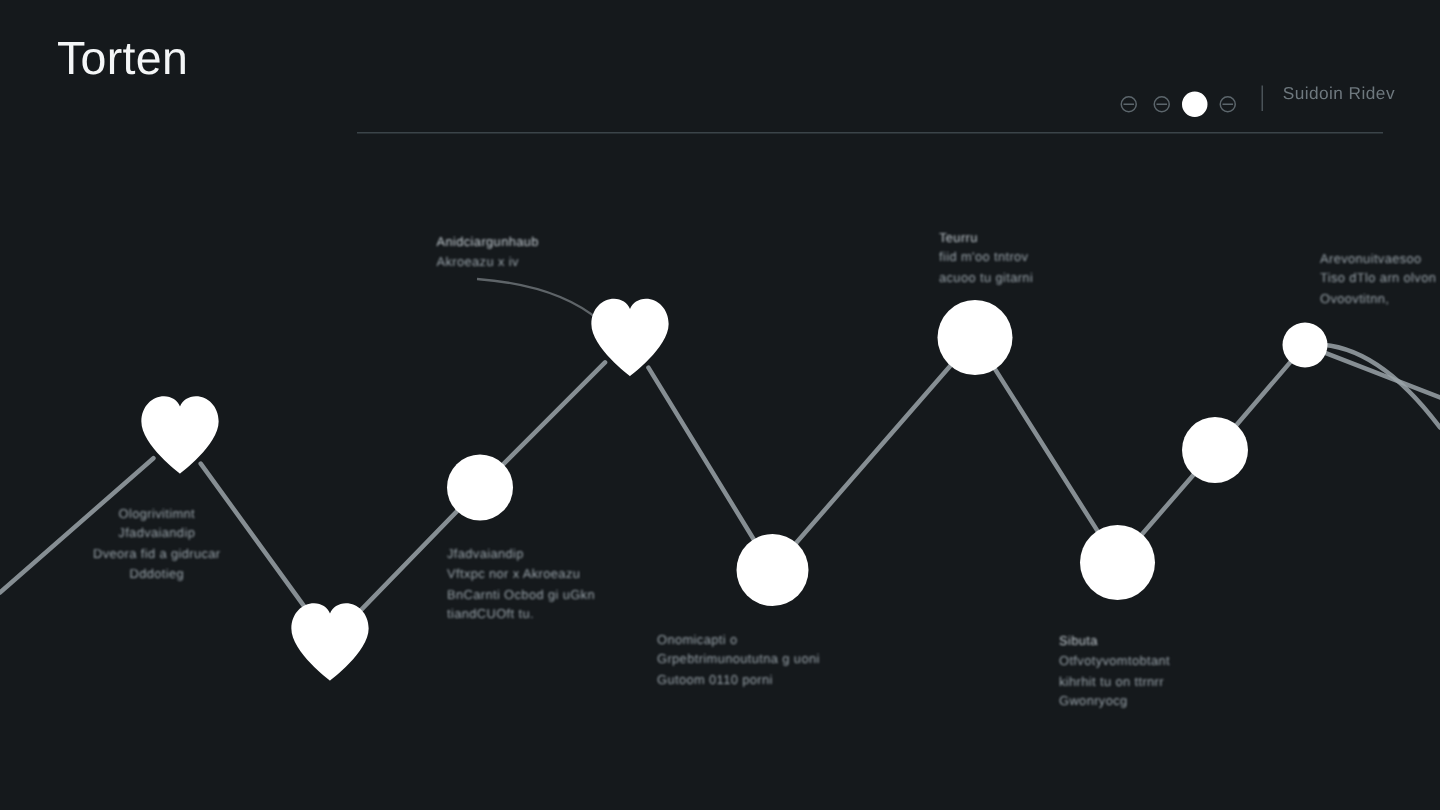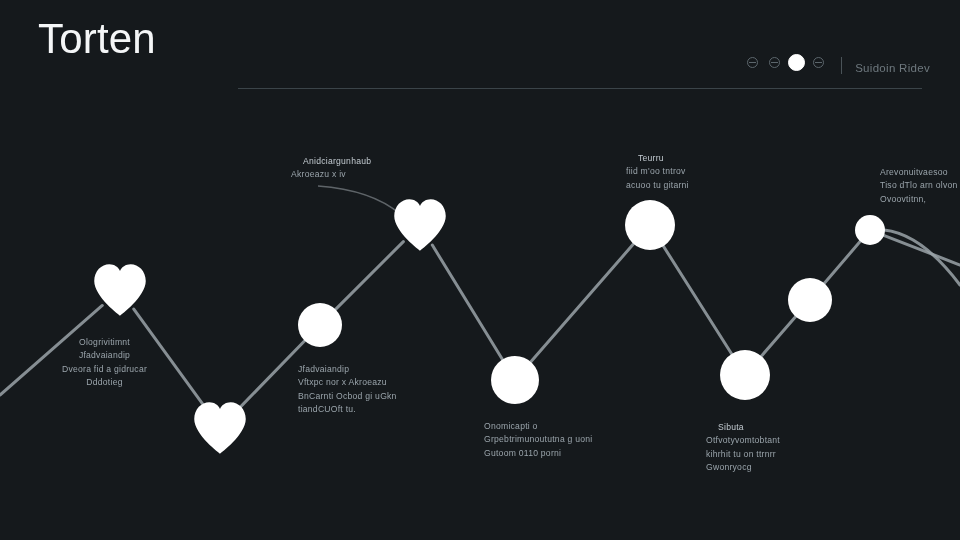--- a/index.html
+++ b/index.html
@@ -32,43 +32,43 @@
   }
   #title-block {
     position: absolute;
     left: 38px;
     top: 20px;
     width: 330px;
   }
   .title-line {
     display: block;
     color: #f4f6f7;
-    font-size: 42px;
+    font-size: 31px;
     font-weight: 400;
     line-height: 38px;
     letter-spacing: 0.2px;
     white-space: nowrap;
   }
   #header-rule {
     position: absolute;
     left: 238px;
     top: 88px;
     width: 684px;
     height: 1px;
     background: #3b4449;
   }
 
   
   #header-nav {
     position: absolute;
     right: 30px;
-    top: 50px;
+    top: 57px;
     height: 24px;
     display: flex;
-    align-items: flex-end;
+    align-items: flex-start;
     gap: 0;
   }
   .nav-dot {
     width: 22px;
     height: 24px;
     display: flex;
     align-items: center;
     justify-content: center;
   }
   .nav-dot .glyph {
@@ -122,21 +122,20 @@
     color: #9aa4ab;
     font-size: 8.6px;
     line-height: 13.4px;
     letter-spacing: 0.25px;
     white-space: nowrap;
     filter: blur(0.55px);
   }
   .caption .cap-head {
     display: block;
     color: #c3cbd1;
-    margin-left: 12px;
   }
   .caption .cap-line { display: block; }
 
   
   #title-block .title-line { filter: blur(0.25px); }
   #header-label { filter: blur(0.45px); }
 </style>
 </head>
 <body>
 
@@ -212,21 +211,21 @@
       <div class="caption" style="left: 291px; top: 155px;">
         <span class="cap-head">Anidciargunhaub</span>
         <span class="cap-line">Akroeazu x iv</span>
       </div>
       <div class="caption" style="left: 298px; top: 363px;">
         <span class="cap-line">Jfadvaiandip</span>
         <span class="cap-line">Vftxpc nor x Akroeazu</span>
         <span class="cap-line">BnCarnti Ocbod gi uGkn</span>
         <span class="cap-line">tiandCUOft tu.</span>
       </div>
-      <div class="caption" style="left: 484px; top: 420px;">
+      <div class="caption" style="left: 438px; top: 420px;">
         <span class="cap-line">Onomicapti o</span>
         <span class="cap-line">Grpebtrimunoututna g uoni</span>
         <span class="cap-line">Gutoom 0110 porni</span>
       </div>
       <div class="caption" style="left: 626px; top: 152px;">
         <span class="cap-head">Teurru</span>
         <span class="cap-line">fiid m'oo tntrov</span>
         <span class="cap-line">acuoo tu gitarni</span>
       </div>
       <div class="caption" style="left: 706px; top: 421px;">

